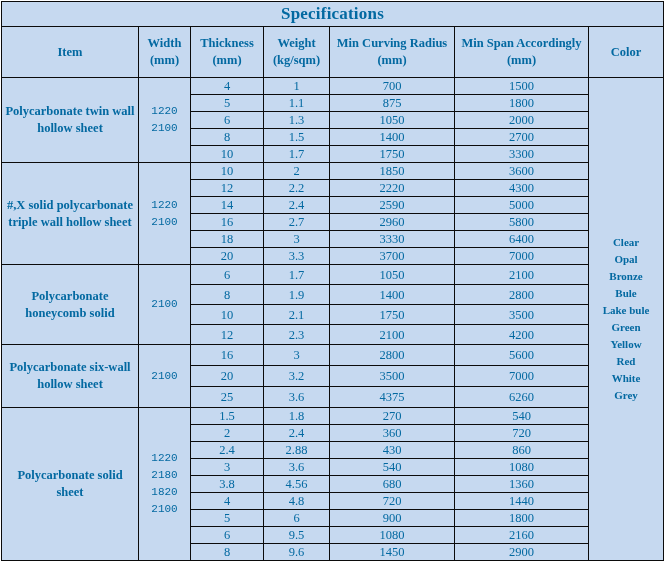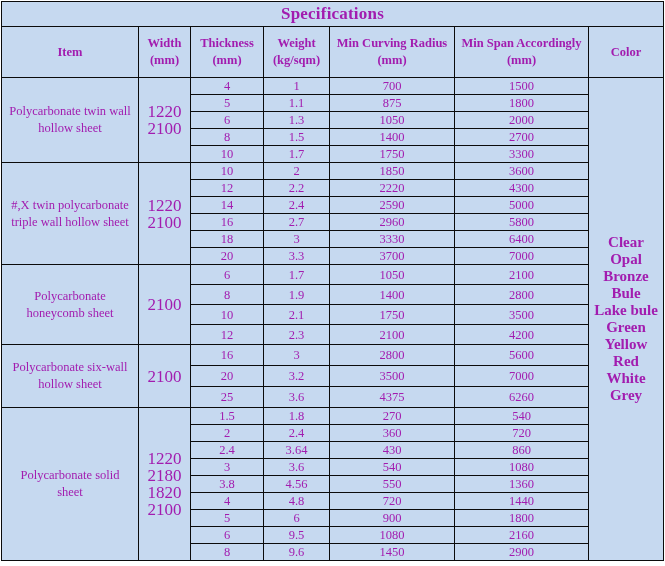--- a/index.html
+++ b/index.html
@@ -4,21 +4,21 @@
   <style>
     html, body { margin: 0; padding: 0; background: #ffffff; }
     body { width: 665px; height: 566px; position: relative; overflow: hidden; }
     .spec-table {
       position: absolute; left: 1px; top: 1px;
       width: 662px;
       border-collapse: collapse;
       table-layout: fixed;
       background: #c6d9f0;
       font-family: "Liberation Serif", "DejaVu Serif", serif;
-      color: #a21caf;
+      color: #0369a1;
     }
     .spec-table td, .spec-table th {
       border: 1.5px solid #0b0b0b;
       text-align: center;
       vertical-align: middle;
       padding: 0;
       overflow: hidden;
     }
     .title-cell {
       height: 24px;
@@ -27,33 +27,34 @@
       letter-spacing: 0.2px;
     }
     .head-cell {
       height: 50px;
       font-size: 12.5px;
       font-weight: bold;
       line-height: 17px;
     }
     .item-cell {
       font-size: 12.5px;
-      font-weight: normal;
+      font-weight: bold;
       line-height: 17px;
     }
     .width-cell {
-      font-size: 17px;
+      font-size: 11px;
       line-height: 17px;
+      font-family: Liberation Mono, monospace;
     }
     .val {
       font-size: 12.5px;
       line-height: 14px;
     }
     .color-cell {
-      font-size: 15px;
+      font-size: 11px;
       font-weight: bold;
       line-height: 17px;
     }
     .color-cell span, .width-cell span, .item-cell span, .head-cell span { display: block; }
     tr.r17 td { height: 16px; }
     tr.r20 td { height: 19px; }
     tr.r21 td { height: 20px; }
   </style>
 </head>
 <body>
@@ -145,21 +146,21 @@
         <td class="val">2700</td>
       </tr>
       <tr class="r17">
         <td class="val">10</td>
         <td class="val">1.7</td>
         <td class="val">1750</td>
         <td class="val">3300</td>
       </tr>
       <tr class="r17">
         <td class="item-cell" rowspan="6">
-          <span>#,X twin polycarbonate</span>
+          <span>#,X solid polycarbonate</span>
           <span>triple wall hollow sheet</span>
         </td>
         <td class="width-cell" rowspan="6">
           <span>1220</span>
           <span>2100</span>
         </td>
         <td class="val">10</td>
         <td class="val">2</td>
         <td class="val">1850</td>
         <td class="val">3600</td>
@@ -190,21 +191,21 @@
       </tr>
       <tr class="r17">
         <td class="val">20</td>
         <td class="val">3.3</td>
         <td class="val">3700</td>
         <td class="val">7000</td>
       </tr>
       <tr class="r20">
         <td class="item-cell" rowspan="4">
           <span>Polycarbonate</span>
-          <span>honeycomb sheet</span>
+          <span>honeycomb solid</span>
         </td>
         <td class="width-cell" rowspan="4">
           <span>2100</span>
         </td>
         <td class="val">6</td>
         <td class="val">1.7</td>
         <td class="val">1050</td>
         <td class="val">2100</td>
       </tr>
       <tr class="r20">
@@ -267,34 +268,34 @@
         <td class="val">540</td>
       </tr>
       <tr class="r17">
         <td class="val">2</td>
         <td class="val">2.4</td>
         <td class="val">360</td>
         <td class="val">720</td>
       </tr>
       <tr class="r17">
         <td class="val">2.4</td>
-        <td class="val">3.64</td>
+        <td class="val">2.88</td>
         <td class="val">430</td>
         <td class="val">860</td>
       </tr>
       <tr class="r17">
         <td class="val">3</td>
         <td class="val">3.6</td>
         <td class="val">540</td>
         <td class="val">1080</td>
       </tr>
       <tr class="r17">
         <td class="val">3.8</td>
         <td class="val">4.56</td>
-        <td class="val">550</td>
+        <td class="val">680</td>
         <td class="val">1360</td>
       </tr>
       <tr class="r17">
         <td class="val">4</td>
         <td class="val">4.8</td>
         <td class="val">720</td>
         <td class="val">1440</td>
       </tr>
       <tr class="r17">
         <td class="val">5</td>

